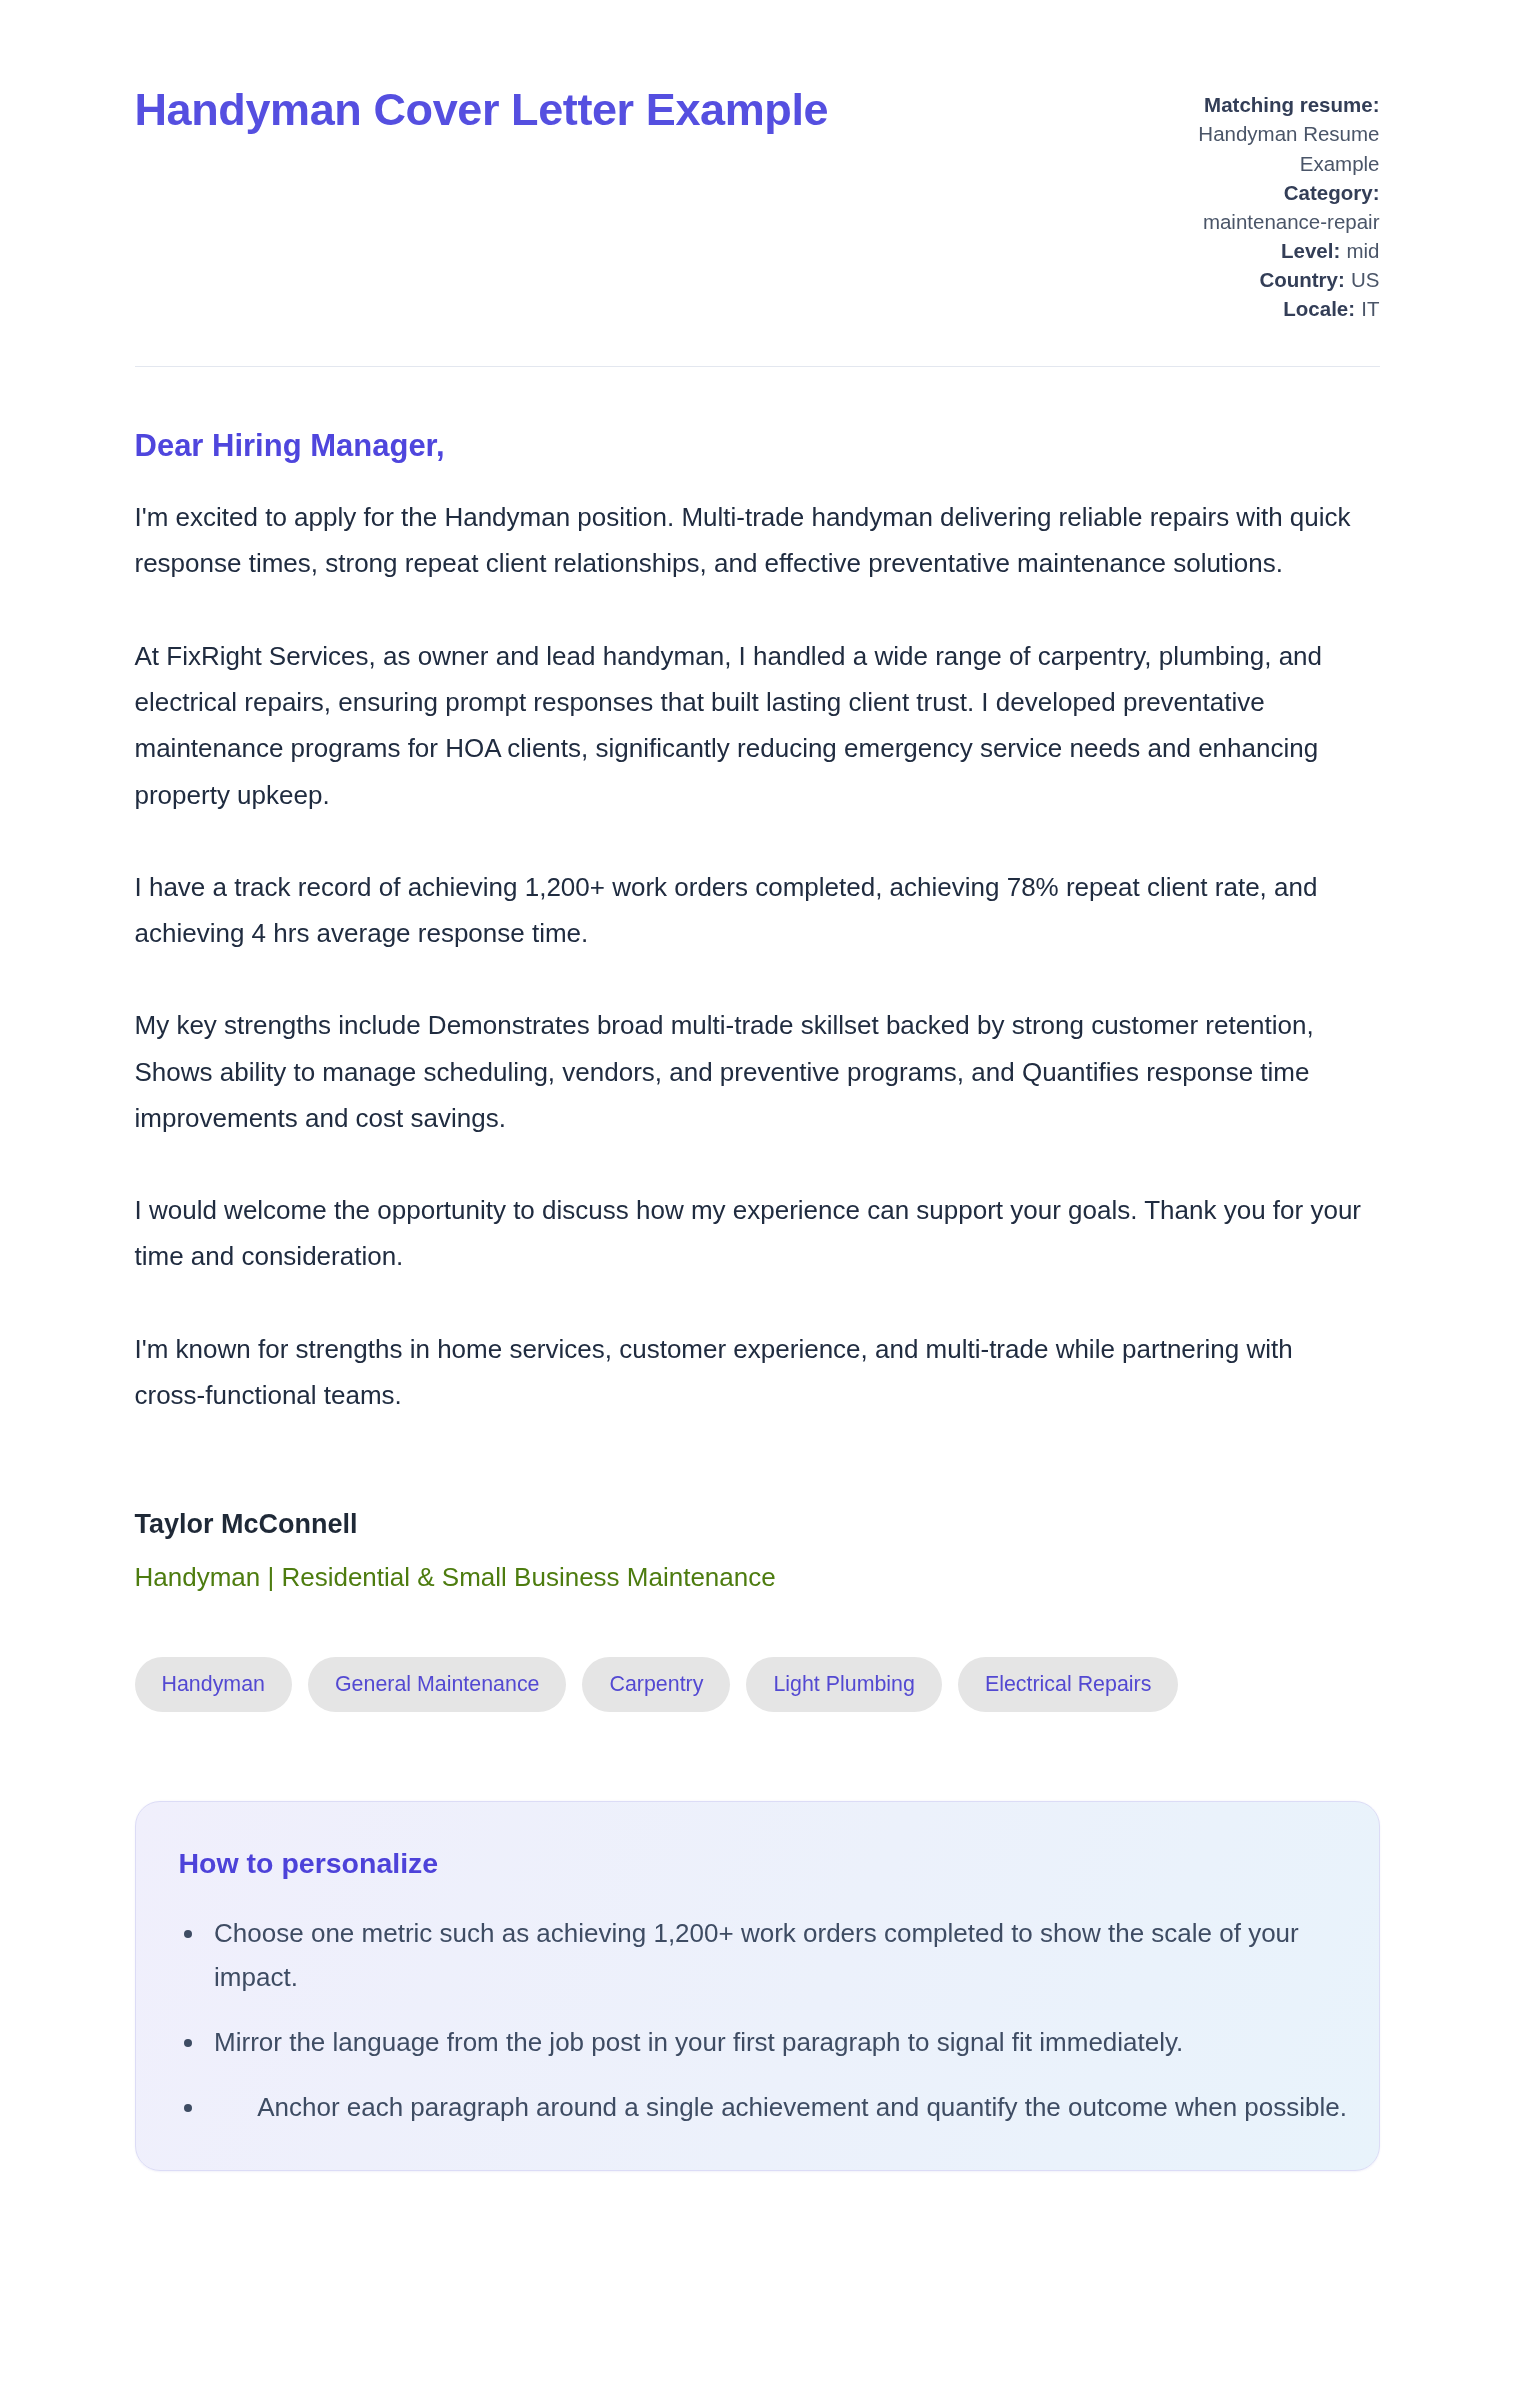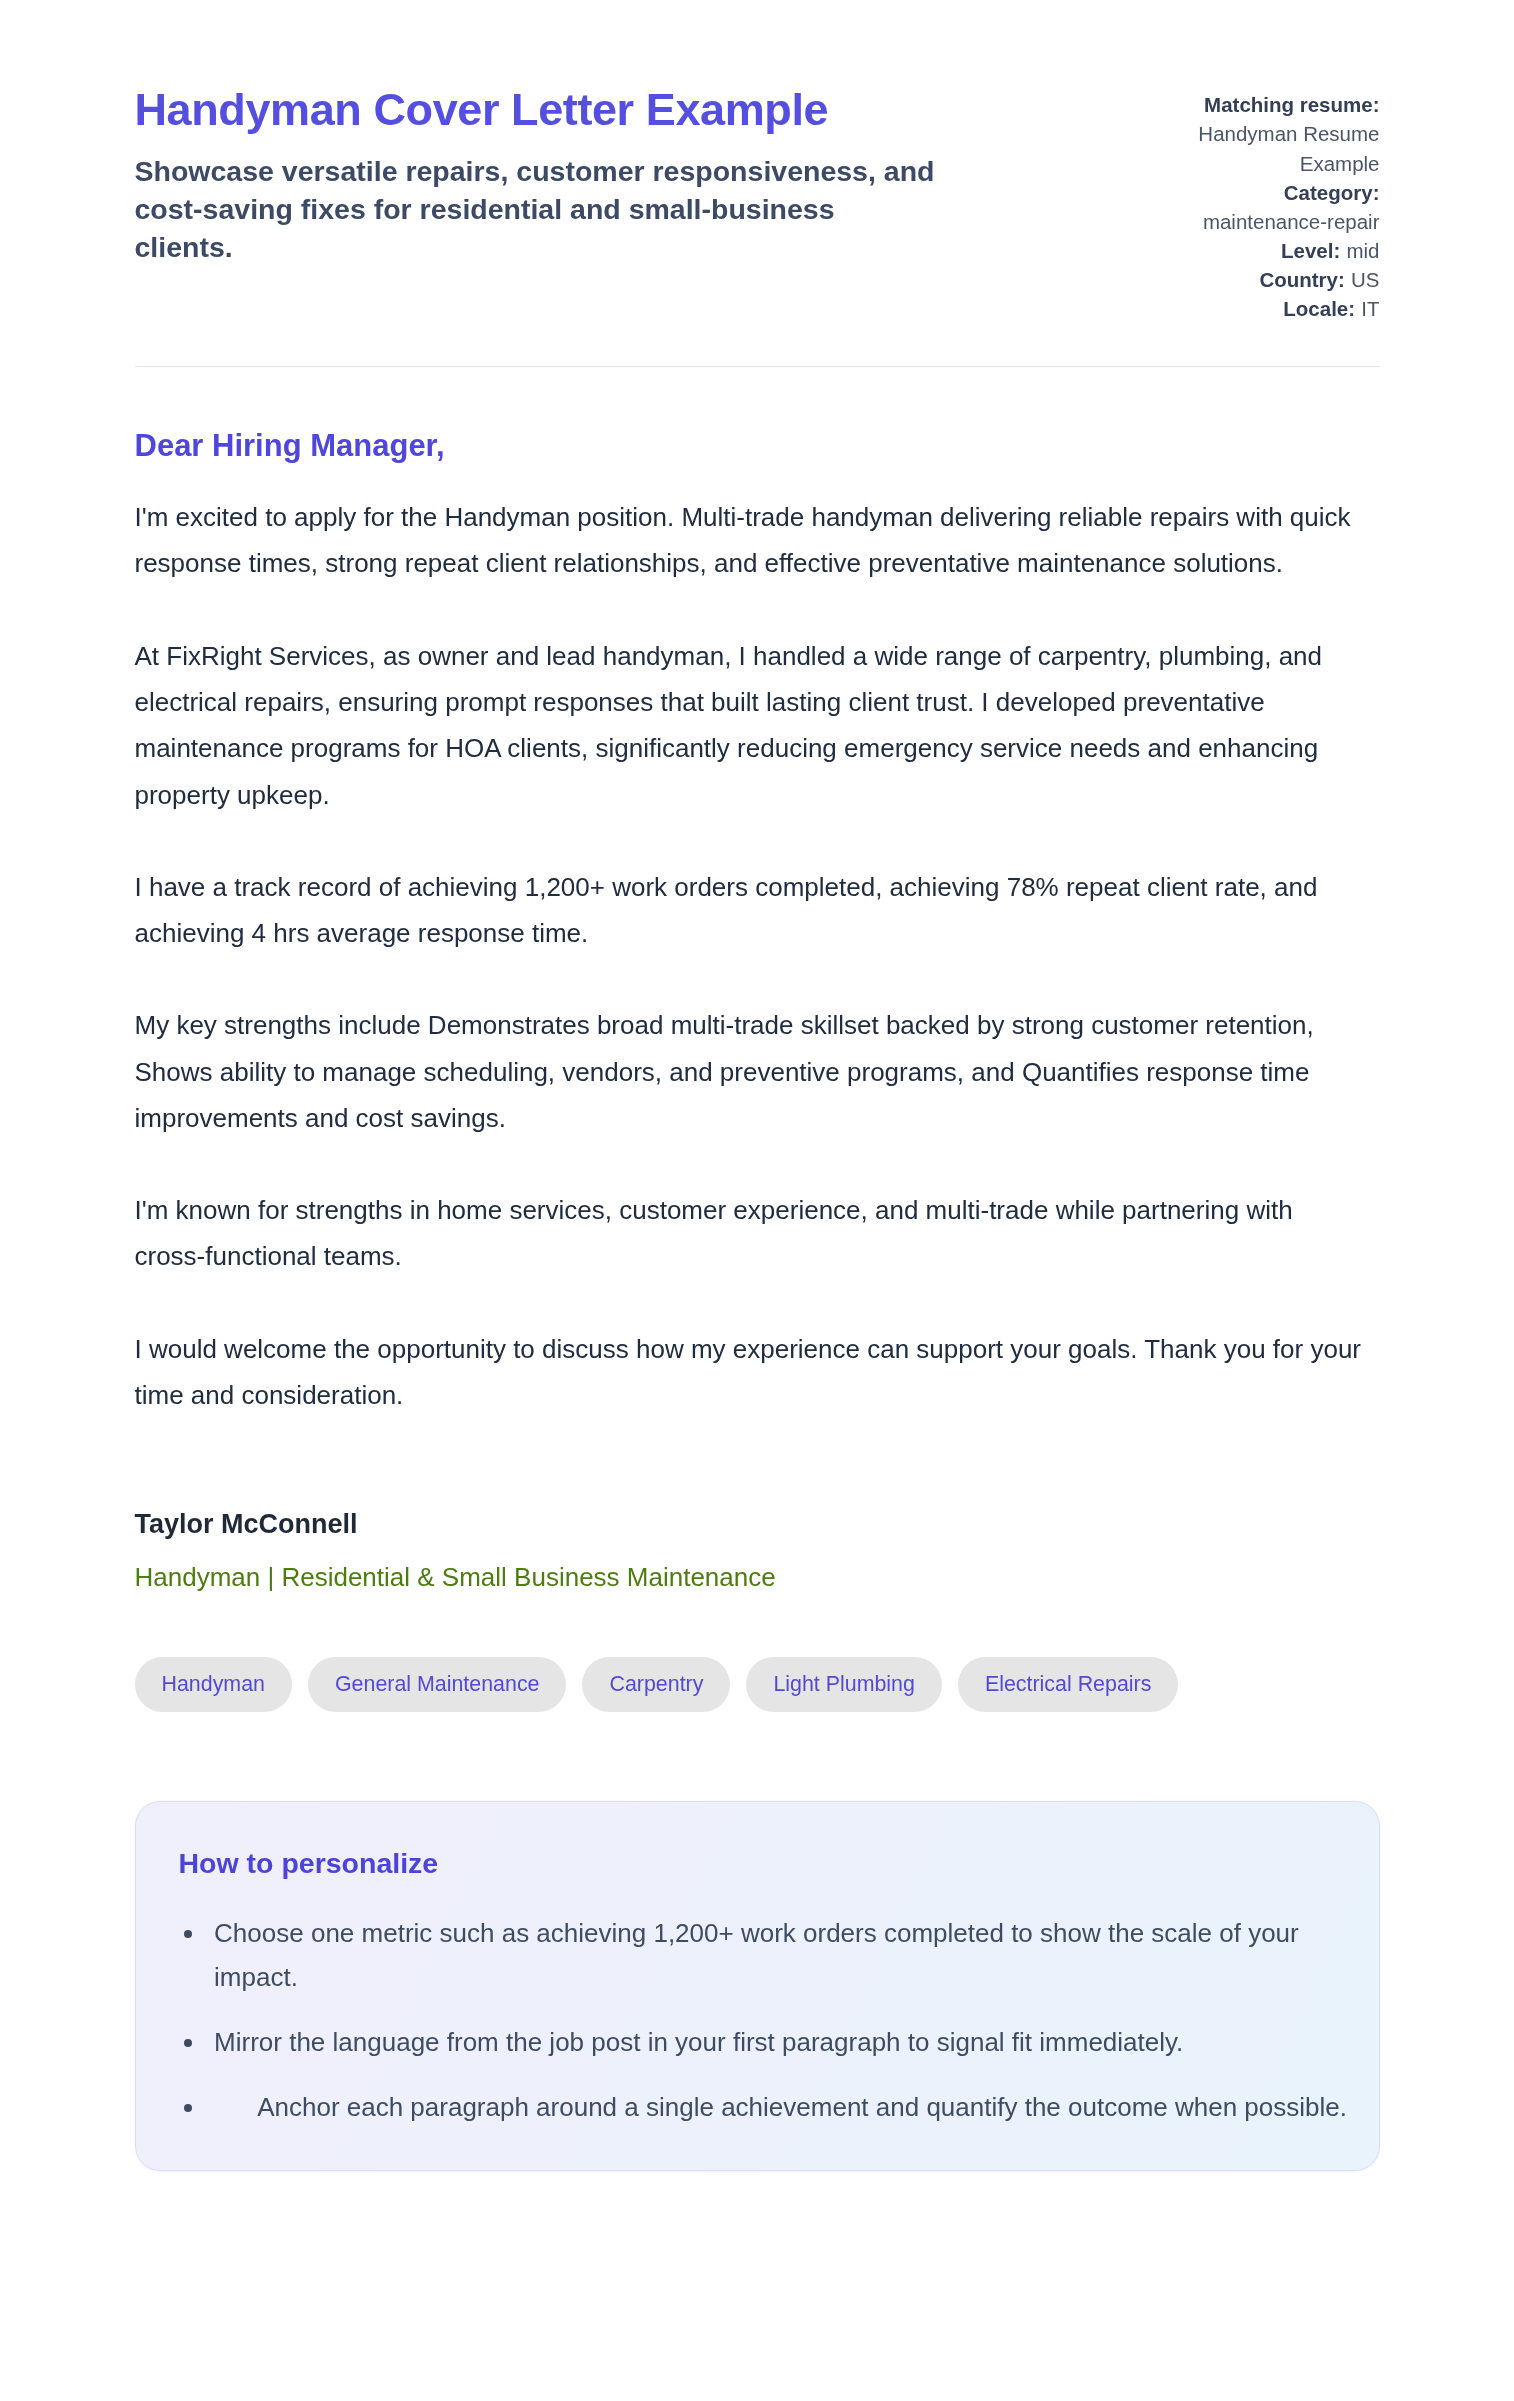--- a/index.html
+++ b/index.html
@@ -118,43 +118,42 @@
   .personalize-list li:last-child { margin-bottom: 0; text-align: right; }
 </style>
 </head>
 <body>
 
 <div class="page">
 
   <div class="header">
     <div class="header-left">
       <h1 class="title">Handyman Cover Letter Example</h1>
-      <div class="subtitle">Showcase versatile repairs, customer responsiveness, and cost-saving fixes for residential and small-business clients.</div>
     </div>
     <div class="meta">
       <div class="meta-label">Matching resume:</div>
       <div class="meta-value">Handyman Resume Example</div>
       <div class="meta-label">Category:</div>
       <div class="meta-value">maintenance-repair</div>
       <div class="meta-line"><span class="meta-label-inline">Level:</span><span>mid</span></div>
       <div class="meta-line"><span class="meta-label-inline">Country:</span><span>US</span></div>
       <div class="meta-line"><span class="meta-label-inline">Locale:</span><span>IT</span></div>
     </div>
   </div>
 
   <hr class="divider">
 
   <div class="letter">
     <div class="greeting">Dear Hiring Manager,</div>
     <p class="body-par">I'm excited to apply for the Handyman position. Multi-trade handyman delivering reliable repairs with quick response times, strong repeat client relationships, and effective preventative maintenance solutions.</p>
     <p class="body-par">At FixRight Services, as owner and lead handyman, I handled a wide range of carpentry, plumbing, and electrical repairs, ensuring prompt responses that built lasting client trust. I developed preventative maintenance programs for HOA clients, significantly reducing emergency service needs and enhancing property upkeep.</p>
     <p class="body-par">I have a track record of achieving 1,200+ work orders completed, achieving 78% repeat client rate, and achieving 4 hrs average response time.</p>
     <p class="body-par">My key strengths include Demonstrates broad multi-trade skillset backed by strong customer retention, Shows ability to manage scheduling, vendors, and preventive programs, and Quantifies response time improvements and cost savings.</p>
+    <p class="body-par">I would welcome the opportunity to discuss how my experience can support your goals. Thank you for your time and consideration.</p>
     <p class="body-par">I'm known for strengths in home services, customer experience, and multi-trade while partnering with cross-functional teams.</p>
-    <p class="body-par">I would welcome the opportunity to discuss how my experience can support your goals. Thank you for your time and consideration.</p>
 
     <div class="sig-name">Taylor McConnell</div>
     <div class="sig-role">Handyman | Residential &amp; Small Business Maintenance</div>
   </div>
 
   <div class="tags">
     <span class="tag">Handyman</span>
     <span class="tag">General Maintenance</span>
     <span class="tag">Carpentry</span>
     <span class="tag">Light Plumbing</span>

